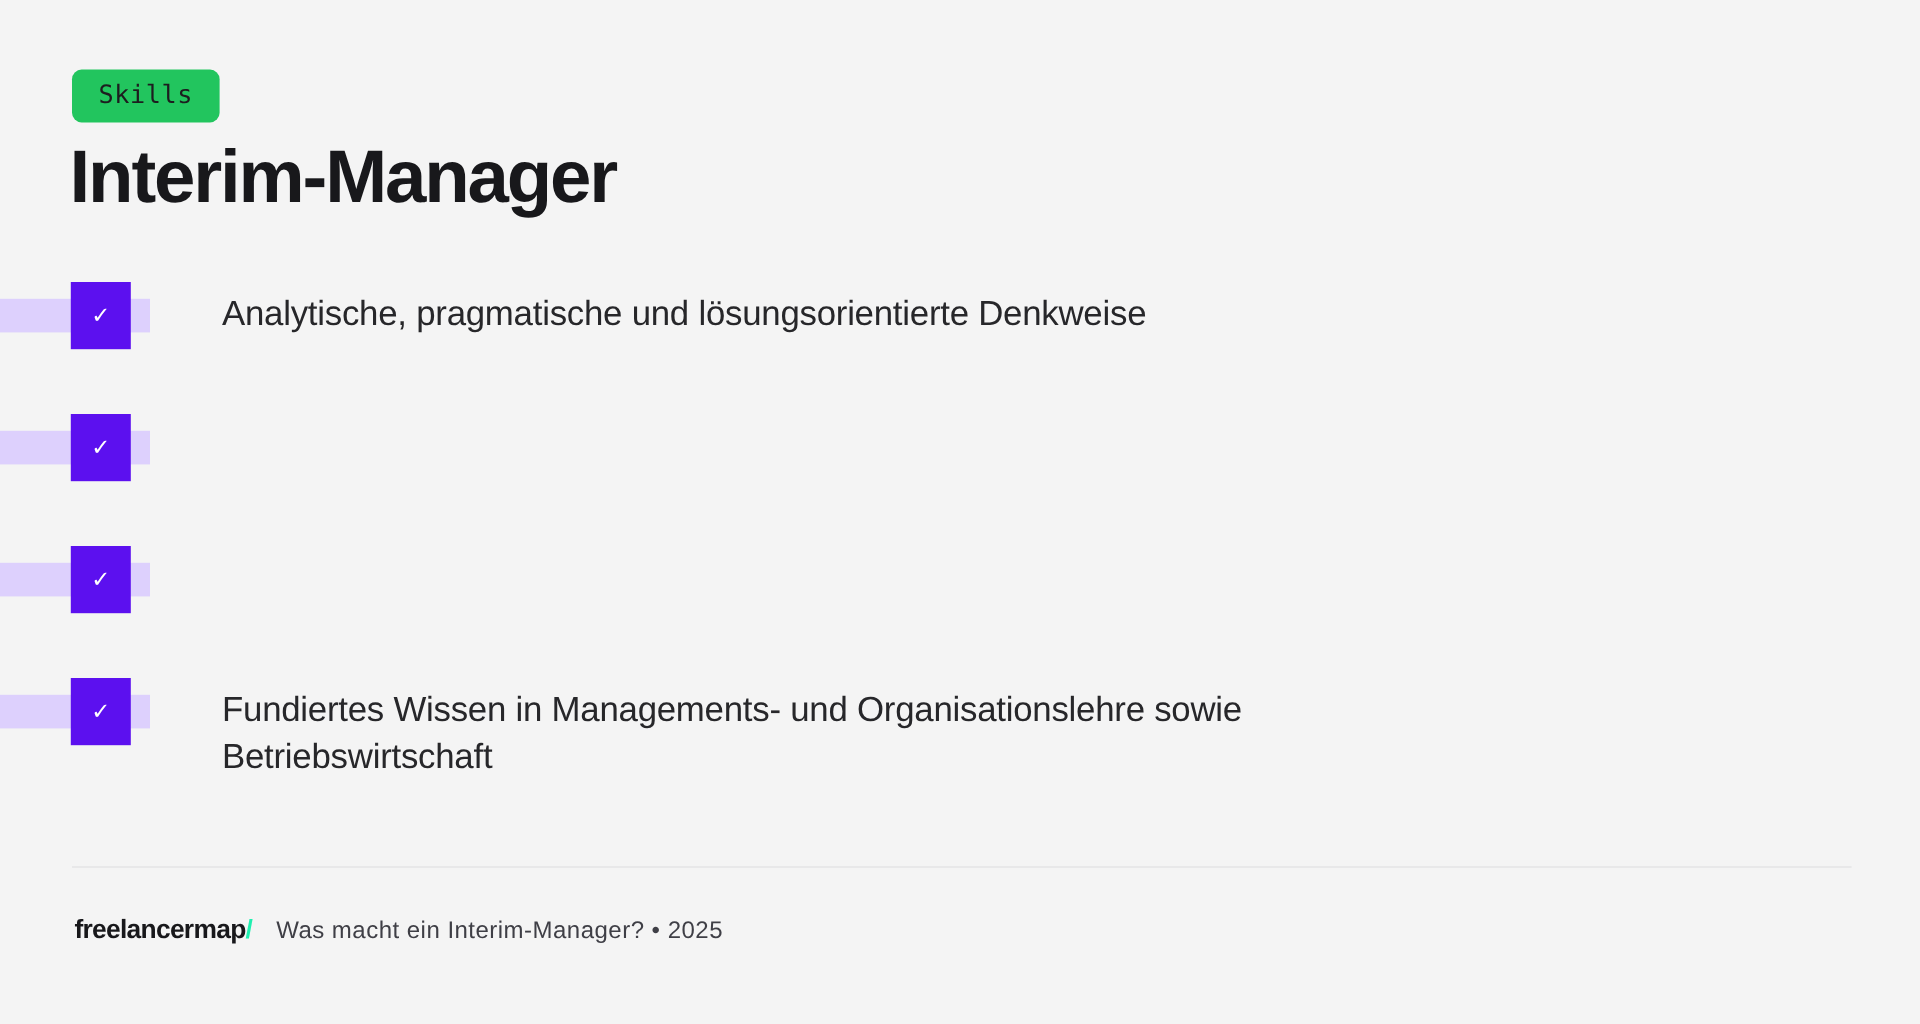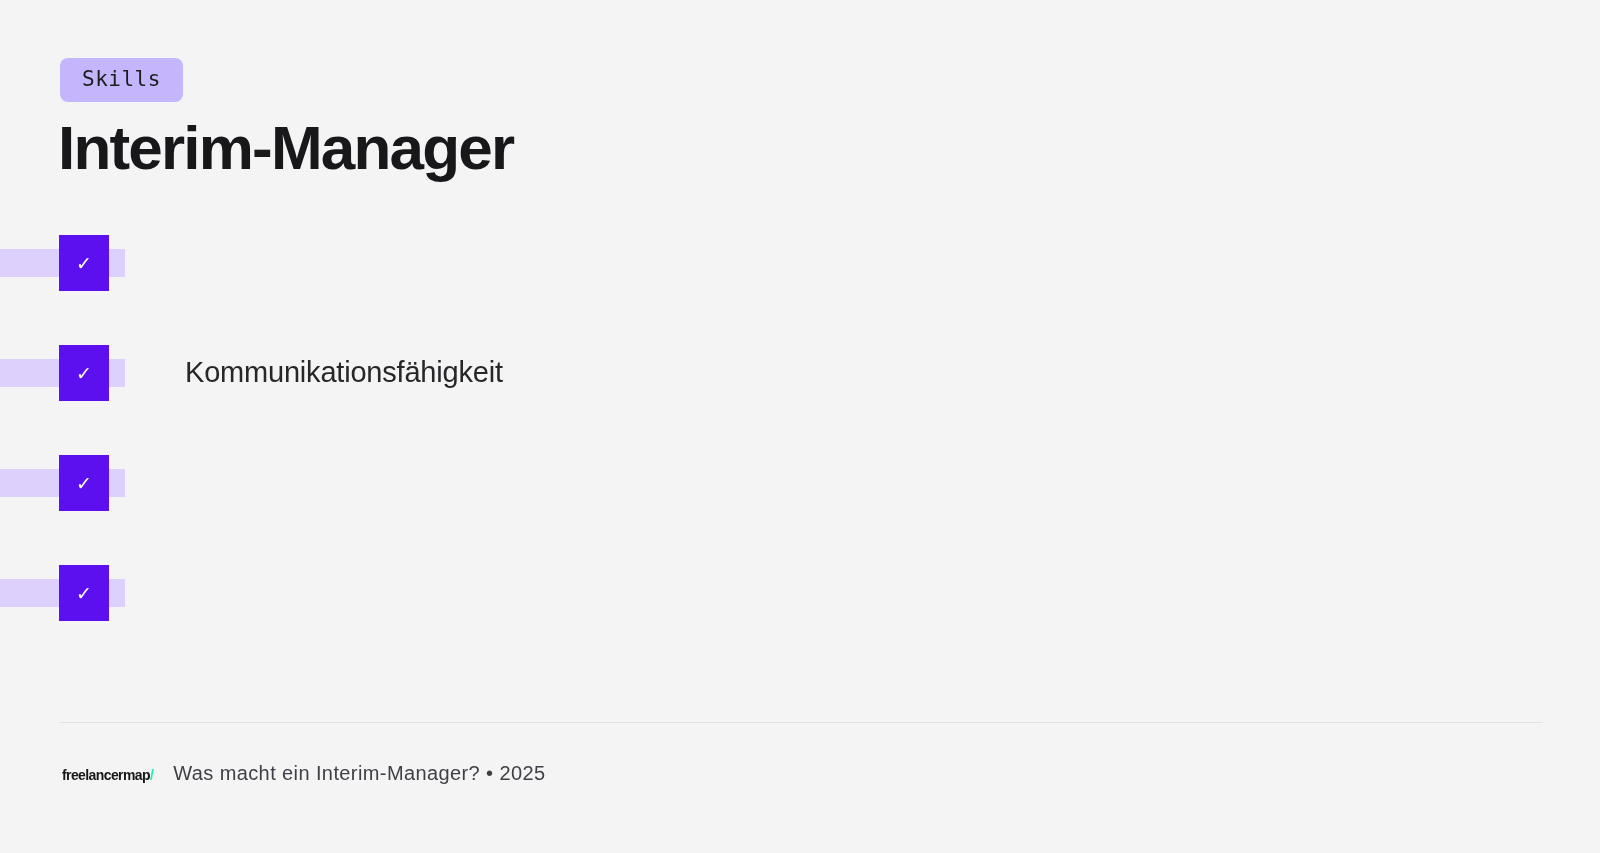--- a/index.html
+++ b/index.html
@@ -19,21 +19,21 @@
     width: 1600px;
     height: 853px;
     box-sizing: border-box;
   }
 
   
   .eyebrow {
     position: absolute;
     left: 60px;
     top: 58px;
-    background: #c4b5fd;
+    background: #22c55e;
     border-radius: 8px;
     padding: 11px 22px 12px 22px;
     font-family: "DejaVu Sans Mono", monospace;
     font-size: 21px;
     line-height: 1;
     letter-spacing: 0.5px;
     color: #1d1d1f;
   }
   .title {
     position: absolute;
@@ -110,21 +110,21 @@
   }
   .footer {
     position: absolute;
     left: 62px;
     top: 762px;
     display: flex;
     align-items: baseline;
     gap: 20px;
   }
   .brand {
-    font-size: 14px;
+    font-size: 22px;
     font-weight: 700;
     letter-spacing: -0.6px;
     color: #18181b;
     white-space: nowrap;
     text-align: center;
   }
   .brand .slash {
     color: #1ff0b0;
     font-weight: 700;
   }
@@ -145,44 +145,45 @@
 
   <h1 class="title">Interim-Manager</h1>
 
   <div class="skills">
 
     <div class="skill-row">
       <div class="marker">
         <div class="marker-bar"></div>
         <div class="marker-box">✓</div>
       </div>
-    </div>
-
-    <div class="skill-row">
-      <div class="marker">
-        <div class="marker-bar"></div>
-        <div class="marker-box">✓</div>
-      </div>
-      <div class="skill-text">Kommunikationsfähigkeit</div>
+      <div class="skill-text">Analytische, pragmatische und lösungsorientierte Denkweise</div>
     </div>
 
     <div class="skill-row">
       <div class="marker">
         <div class="marker-bar"></div>
         <div class="marker-box">✓</div>
       </div>
     </div>
 
     <div class="skill-row">
       <div class="marker">
         <div class="marker-bar"></div>
         <div class="marker-box">✓</div>
       </div>
     </div>
 
+    <div class="skill-row">
+      <div class="marker">
+        <div class="marker-bar"></div>
+        <div class="marker-box">✓</div>
+      </div>
+      <div class="skill-text">Fundiertes Wissen in Managements- und Organisationslehre sowie Betriebswirtschaft</div>
+    </div>
+
   </div>
 
   <div class="divider"></div>
 
   <div class="footer">
     <div class="brand"><span>freelancermap</span><span class="slash">/</span></div>
     <div class="footer-meta">Was macht ein Interim-Manager? • 2025</div>
   </div>
 
 </div>

